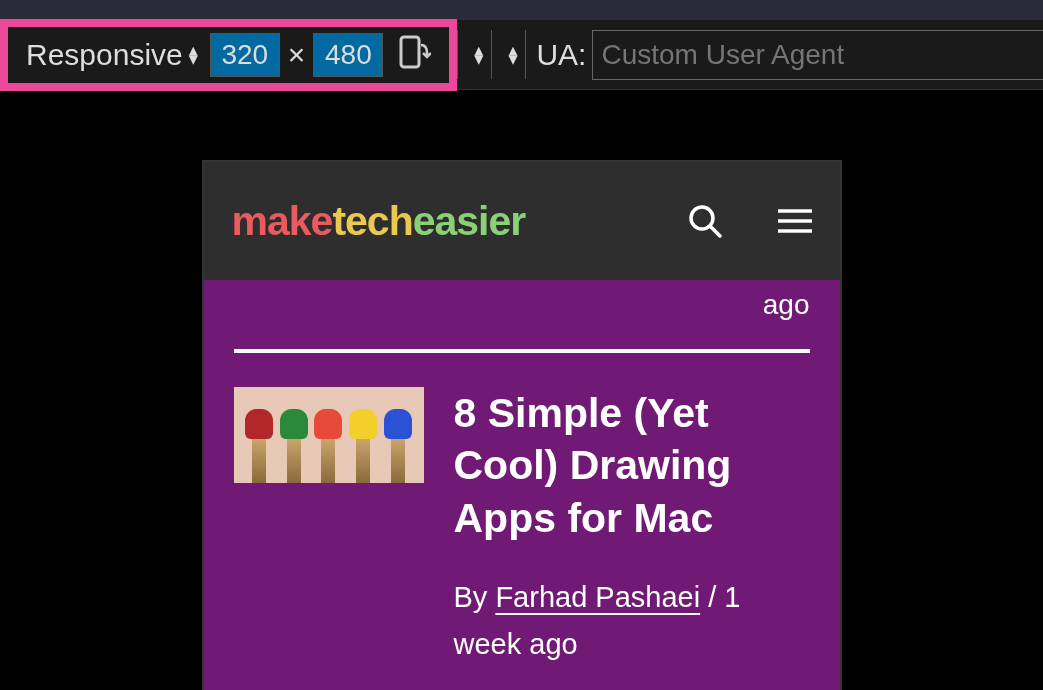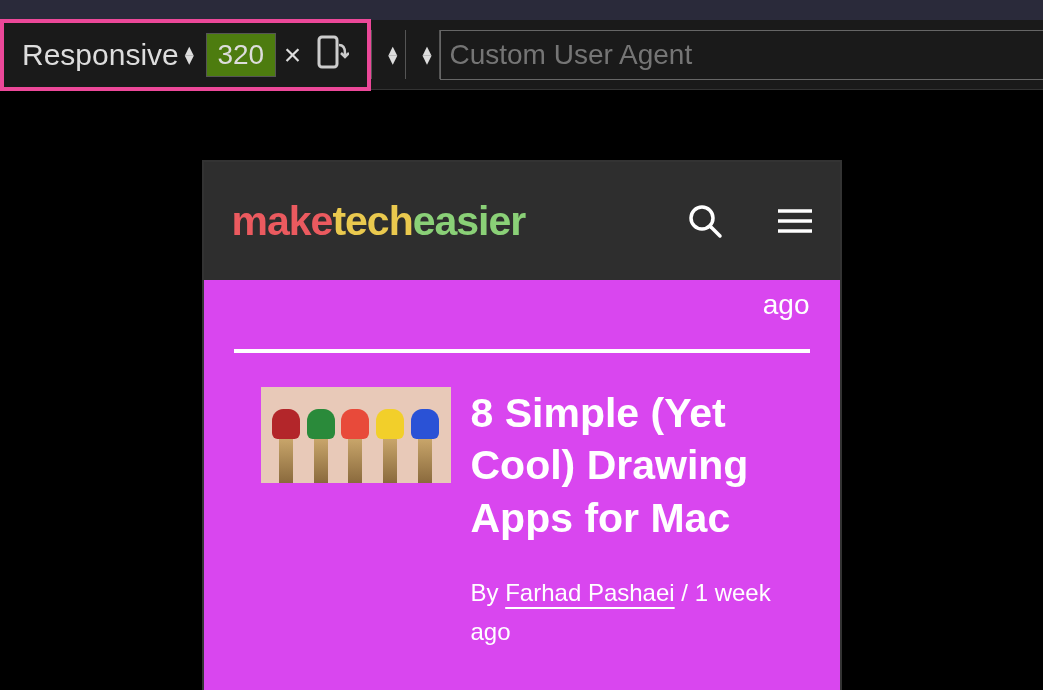--- a/index.html
+++ b/index.html
@@ -22,21 +22,21 @@
     .devtools-bar {
       background: #1a1a1a;
       color: #ddd;
       display: flex;
       align-items: center;
       height: 70px;
       font-size: 30px;
       border-bottom: 1px solid #333;
     }
     .highlight-box {
-      border: 4px solid #ec4899;
+      border: 8px solid #ec4899;
       display: flex;
       align-items: center;
       height: 72px;
       padding: 0 8px;
     }
     .devtools-control {
       display: flex;
       align-items: center;
       padding: 0 10px;
       height: 100%;
@@ -48,21 +48,21 @@
       height: 70%;
     }
     .select-arrows {
       display: inline-block;
       font-size: 18px;
       margin-left: 6px;
       line-height: 0.45;
       letter-spacing: -2px;
     }
     .dim-input {
-      background: #4d7c0f;
+      background: #0369a1;
       border: 1px solid #555;
       color: #ddd;
       width: 70px;
       height: 44px;
       text-align: center;
       font-size: 28px;
       font-family: inherit;
       margin: 0 4px;
     }
     .dim-x {
@@ -87,21 +87,21 @@
     }
     .viewport-area {
       background: #000;
       display: flex;
       justify-content: center;
       height: calc(100% - 90px);
       padding-top: 70px;
     }
     .simulated-page {
       width: 640px;
-      background: #d946ef;
+      background: #701a75;
       border: 2px solid #333;
       border-bottom: none;
       color: #fff;
       overflow: hidden;
     }
     .page-header {
       background: #2e2e2e;
       display: flex;
       align-items: center;
       height: 118px;
@@ -126,22 +126,21 @@
       margin-top: 9px;
     }
     .hr {
       height: 4px;
       background: #fff;
       margin: 0 30px;
     }
     .article {
       display: flex;
       padding: 34px 30px 10px 30px;
-      gap: 20px;
-      margin-left: 27px;
+      gap: 30px;
     }
     .thumb {
       width: 190px;
       height: 96px;
       background: #e8c9b8;
       display: flex;
       align-items: flex-end;
       justify-content: space-around;
       padding: 0 8px;
       flex-shrink: 0;
@@ -165,21 +164,21 @@
     }
     .article-body {
       flex: 1;
     }
     .article-title {
       font-size: 41px;
       font-weight: 800;
       line-height: 1.28;
     }
     .article-meta {
-      font-size: 24px;
+      font-size: 29px;
       margin-top: 30px;
       line-height: 1.6;
     }
     .author-link {
       color: #fff;
       text-decoration: underline;
       text-underline-offset: 6px;
     }
   </style>
 </head>
@@ -188,20 +187,21 @@
 <div class="top-chrome-bar"></div>
 
 <div class="devtools-bar">
   <div class="highlight-box">
     <div class="devtools-control">
       <span>Responsive</span>
       <span class="select-arrows">▴<br>▾</span>
     </div>
     <input class="dim-input" value="320" style="">
     <span class="dim-x">×</span>
+    <input class="dim-input" value="480" style="">
     <div class="rotate-icon-wrap">
       <svg width="34" height="44" viewBox="0 0 34 44">
         <rect x="4" y="4" width="18" height="30" rx="3" fill="none" stroke="#ccc" stroke-width="3"></rect>
         <path d="M 26 10 Q 32 10 32 18 L 32 22 M 28 18 L 32 22 L 36 18" fill="none" stroke="#ccc" stroke-width="2.5" transform="translate(-2,2)"></path>
       </svg>
     </div>
   </div>
 
   <div class="divider"></div>
 
@@ -210,20 +210,23 @@
   </div>
 
   <div class="divider"></div>
 
   <div class="devtools-control">
     <span class="select-arrows">▴<br>▾</span>
   </div>
 
   <div class="divider"></div>
 
+  <div class="devtools-control" style="padding-right:6px">
+    <span>UA:</span>
+  </div>
   <input class="ua-input" placeholder="Custom User Agent" style="">
 </div>
 
 <div class="viewport-area">
   <div class="simulated-page">
 
     <div class="page-header">
       <div class="logo">
         <span style="color:#eb5a5f">make</span><span style="color:#eac94e">tech</span><span style="color:#8ad077">easier</span>
       </div>

